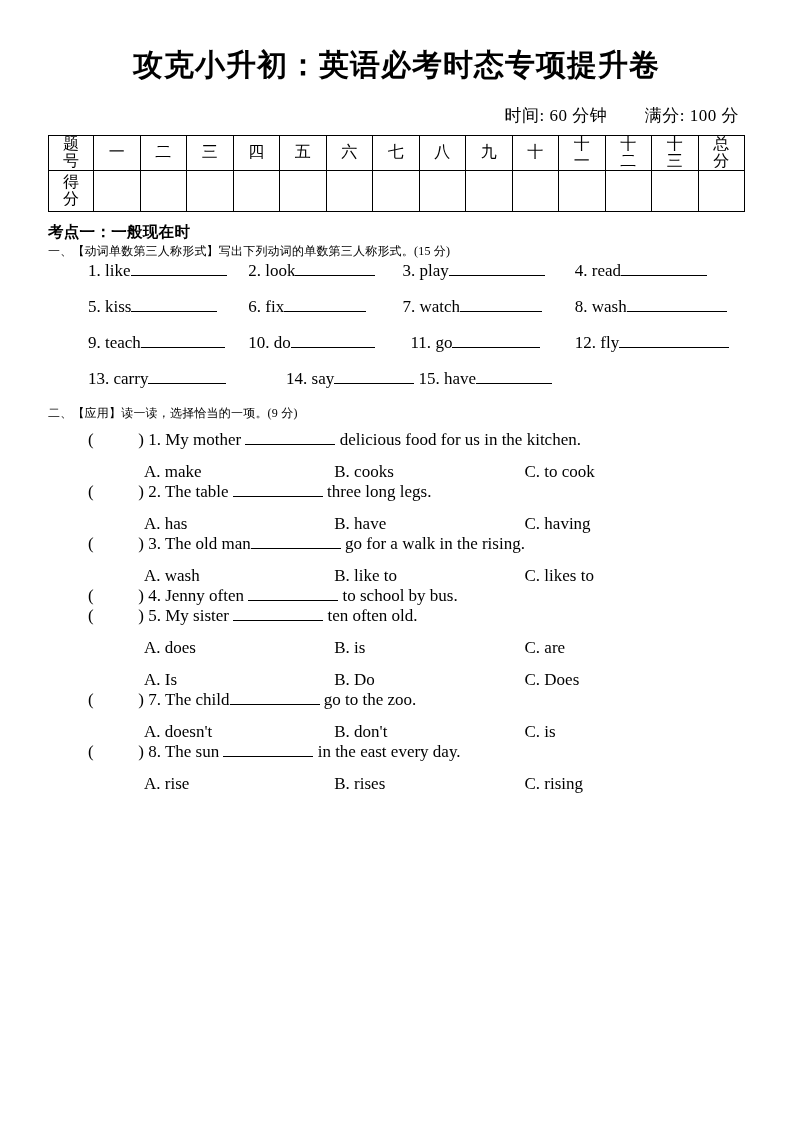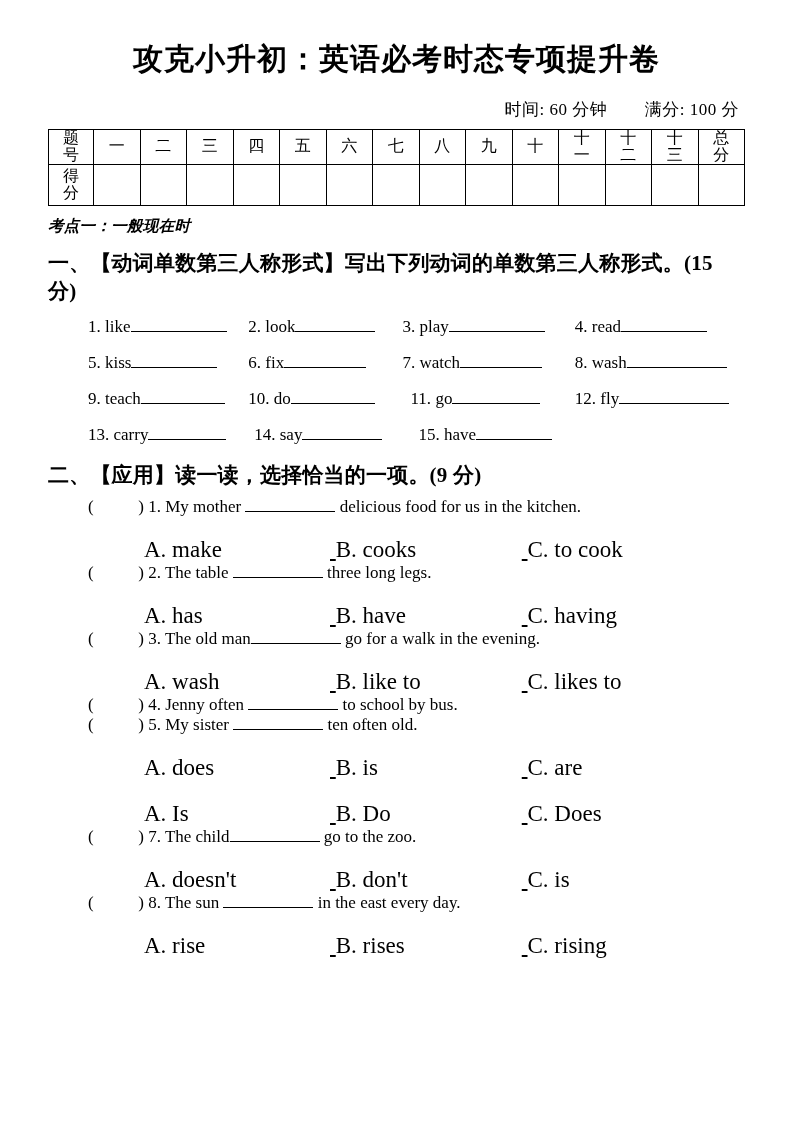--- a/index.html
+++ b/index.html
@@ -21,21 +21,21 @@
     box-sizing: border-box;
     padding: 30px 48px 0 48px;
     position: relative;
   }
   .title {
     text-align: center;
     font-family: Liberation Sans, sans-serif;
     font-weight: bold;
     font-size: 30px;
     letter-spacing: 1px;
-    margin: 10px 0 0 0;
+    margin: 16px 0 0 0;
     line-height: 1.25;
   }
   .meta-line {
     text-align: right;
     font-size: 17px;
     margin-top: 20px;
     margin-right: 6px;
     letter-spacing: 0.5px;
   }
   .meta-line .gap {
@@ -67,30 +67,27 @@
   .stack {
     display: block;
     line-height: 1.05;
   }
   .kaodian {
     font-family: "DejaVu Sans", sans-serif;
     font-weight: bold;
     font-size: 15.5px;
     margin-top: 10px;
     letter-spacing: 0.3px;
-    font-style: italic;
   }
   .section-head {
-    font-size: 21px;
-    margin-top: 12px;
+    font-size: 12px;
     letter-spacing: 0.2px;
-    font-weight: bold;
   }
   .verb-lines {
-    margin-top: 12px;
+    margin-top: 1px;
     padding-left: 40px;
   }
   .verb-row {
     font-size: 17px;
     margin-bottom: 16px;
     white-space: nowrap;
   }
   .verb-item {
     display: inline-block;
   }
@@ -106,25 +103,24 @@
   }
   .q-line {
     font-size: 17px;
     white-space: nowrap;
   }
   .paren {
     display: inline-block;
     width: 46px;
   }
   .opt-line {
-    font-size: 23px;
-    margin-top: 20px;
+    font-size: 17px;
+    margin-top: 12px;
     padding-left: 56px;
     white-space: nowrap;
-    text-decoration: underline;
   }
   .opt {
     display: inline-block;
   }
   .opt-a { width: 186px; }
   .opt-b { width: 186px; }
   .q-number { display: inline-block; }
 </style>
 </head>
 <body>
@@ -256,21 +252,21 @@
         <span>12.</span>
         <span>fly</span><span class="blank" style="width:110px;"></span>
       </span>
     </div>
 
     <div class="verb-row">
       <span class="verb-item" style="width:162px;">
         <span>13.</span>
         <span>carry</span><span class="blank" style="width:78px;"></span>
       </span>
-      <span class="verb-item" style="width:160px;">
+      <span class="verb-item" style="width:160px;text-align:right;">
         <span>14.</span>
         <span>say</span><span class="blank" style="width:80px;"></span>
       </span>
       <span class="verb-item">
         <span>15.</span>
         <span>have</span><span class="blank" style="width:76px;"></span>
       </span>
     </div>
   </div>
 
@@ -301,21 +297,21 @@
     <div class="opt-line">
       <span class="opt opt-a">A. has</span>
       <span class="opt opt-b">B. have</span>
       <span class="opt">C. having</span>
     </div>
 
     <div class="q-line">
       <span class="paren">(</span>
       <span class="q-number">) 3.</span>
       <span>The old man</span><span class="blank" style="width:90px;"></span>
-      <span>go for a walk in the evening.</span>
+      <span>go for a walk in the rising.</span>
     </div>
     <div class="opt-line">
       <span class="opt opt-a">A. wash</span>
       <span class="opt opt-b">B. like to</span>
       <span class="opt">C. likes to</span>
     </div>
 
     <div class="q-line">
       <span class="paren">(</span>
       <span class="q-number">) 4.</span>

